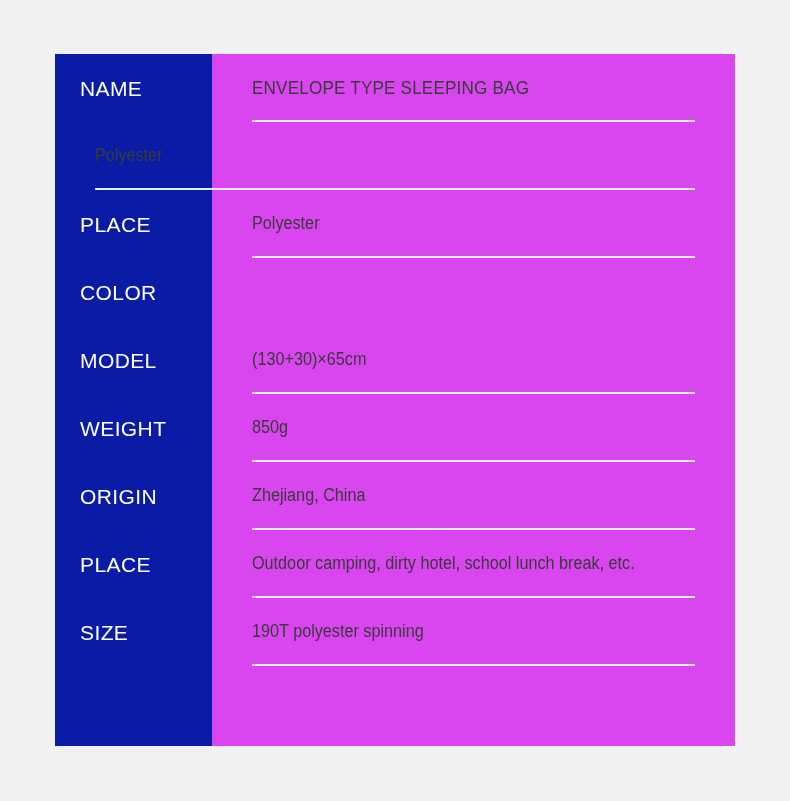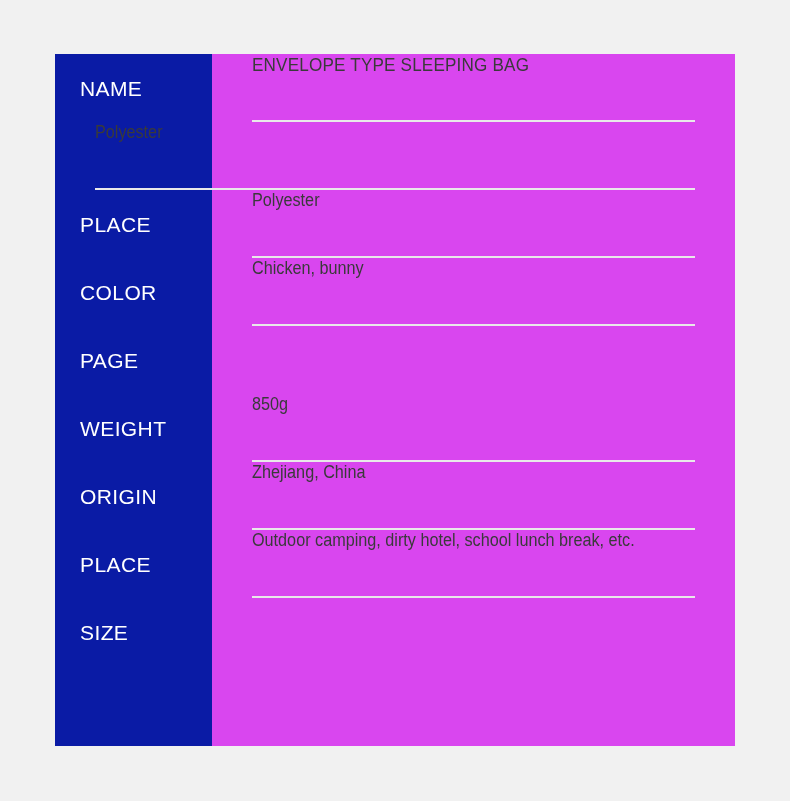--- a/index.html
+++ b/index.html
@@ -65,20 +65,21 @@
 
   .row-value-cell {
     position: relative;
     z-index: 2;
     flex: 1 1 auto;
     align-self: stretch;
     box-sizing: border-box;
     padding-left: 40px;
     padding-right: 40px;
     display: flex;
+    align-items: center;
   }
 
   .row-value {
     color: #3a3a3a;
     font-size: 18px;
     font-weight: 400;
     line-height: 1.2;
     white-space: nowrap;
     transform: scaleX(0.9);
     transform-origin: left center;
@@ -119,26 +120,26 @@
           </div>
         </div>
         <div class="spec-row">
           <div class="row-label">PLACE</div>
           <div class="row-value-cell">
             <div class="row-value">Polyester</div>
           </div>
         </div>
         <div class="spec-row">
           <div class="row-label">COLOR</div>
-          <div class="row-value-cell">
-            <div class="row-value">Chicken, bunny</div>
-          </div>
         </div>
         <div class="spec-row">
-          <div class="row-label">PAGE</div>
+          <div class="row-label">MODEL</div>
+          <div class="row-value-cell">
+            <div class="row-value">(130+30)×65cm</div>
+          </div>
         </div>
         <div class="spec-row">
           <div class="row-label">WEIGHT</div>
           <div class="row-value-cell">
             <div class="row-value">850g</div>
           </div>
         </div>
         <div class="spec-row">
           <div class="row-label">ORIGIN</div>
           <div class="row-value-cell">
@@ -146,16 +147,19 @@
           </div>
         </div>
         <div class="spec-row">
           <div class="row-label">PLACE</div>
           <div class="row-value-cell">
             <div class="row-value">Outdoor camping, dirty hotel, school lunch break, etc.</div>
           </div>
         </div>
         <div class="spec-row">
           <div class="row-label">SIZE</div>
+          <div class="row-value-cell">
+            <div class="row-value">190T polyester spinning</div>
+          </div>
         </div>
       </div>
   </div>
 </div>
 
 </body></html>

